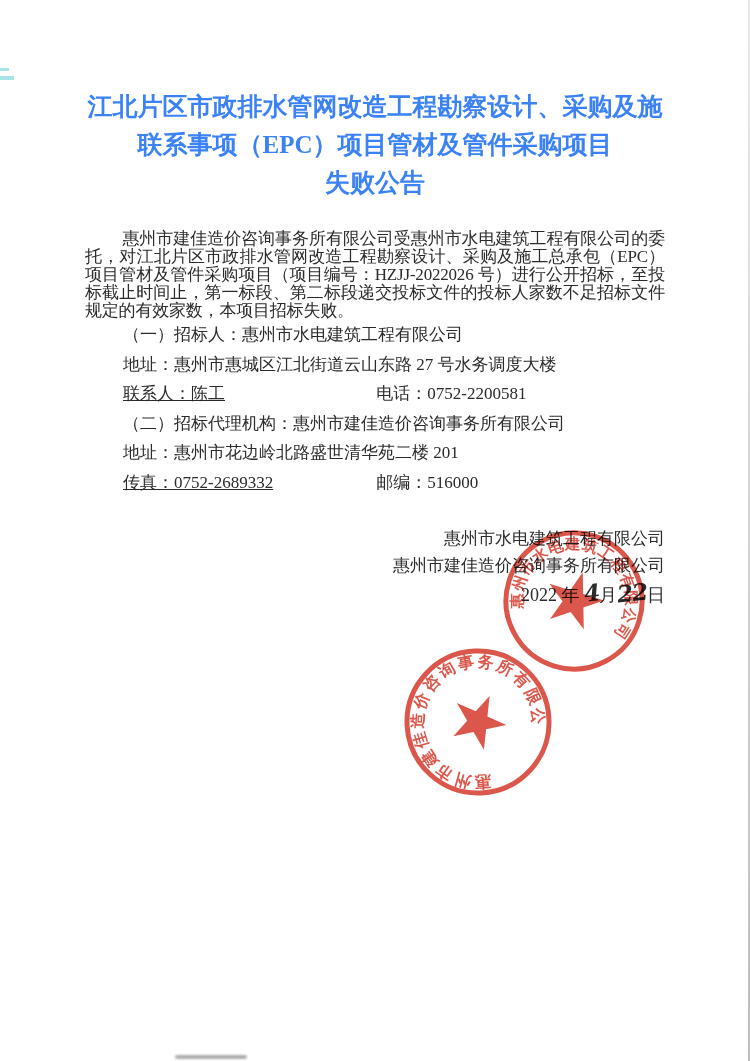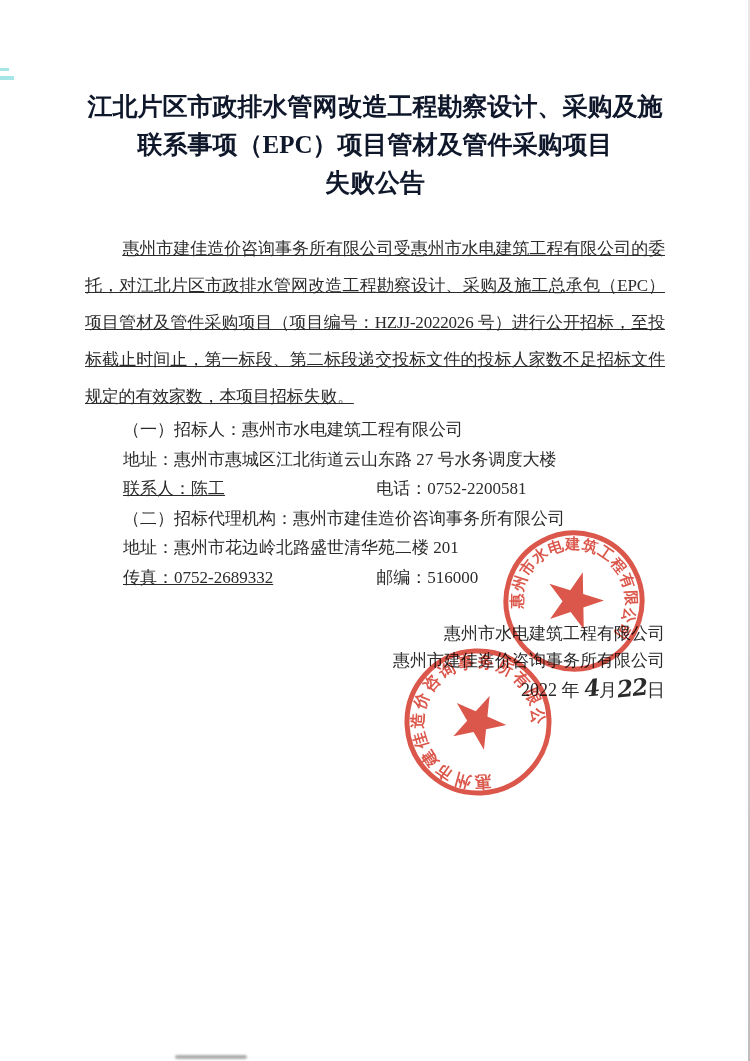--- a/index.html
+++ b/index.html
@@ -24,32 +24,31 @@
     background:#6a6a6a;border-radius:2px;filter:blur(1px);opacity:.55;
   }
   .content{
     position:absolute;left:85px;top:0;width:580px;
   }
   .title{
     margin-top:88px;
     text-align:center;
     font-size:25px;
     font-weight:bold;
-    color:#0f172a;
+    color:#3b82f6;
     line-height:38px;
     letter-spacing:0px;
   }
   .para{
     margin:28px 0 0 0;
     font-size:17px;
-    line-height:37px;
+    line-height:18px;
     text-align:justify;
     text-indent:2.2em;
     letter-spacing:-0.2px;
-    text-decoration:underline;
   }
   .line{
     font-size:17px;
     line-height:29.5px;
     padding-left:38px;
     white-space:nowrap;
   }
   .cols .c1{display:inline-block;width:249px;text-decoration:underline;}
   .signature{
     margin-top:28px;

